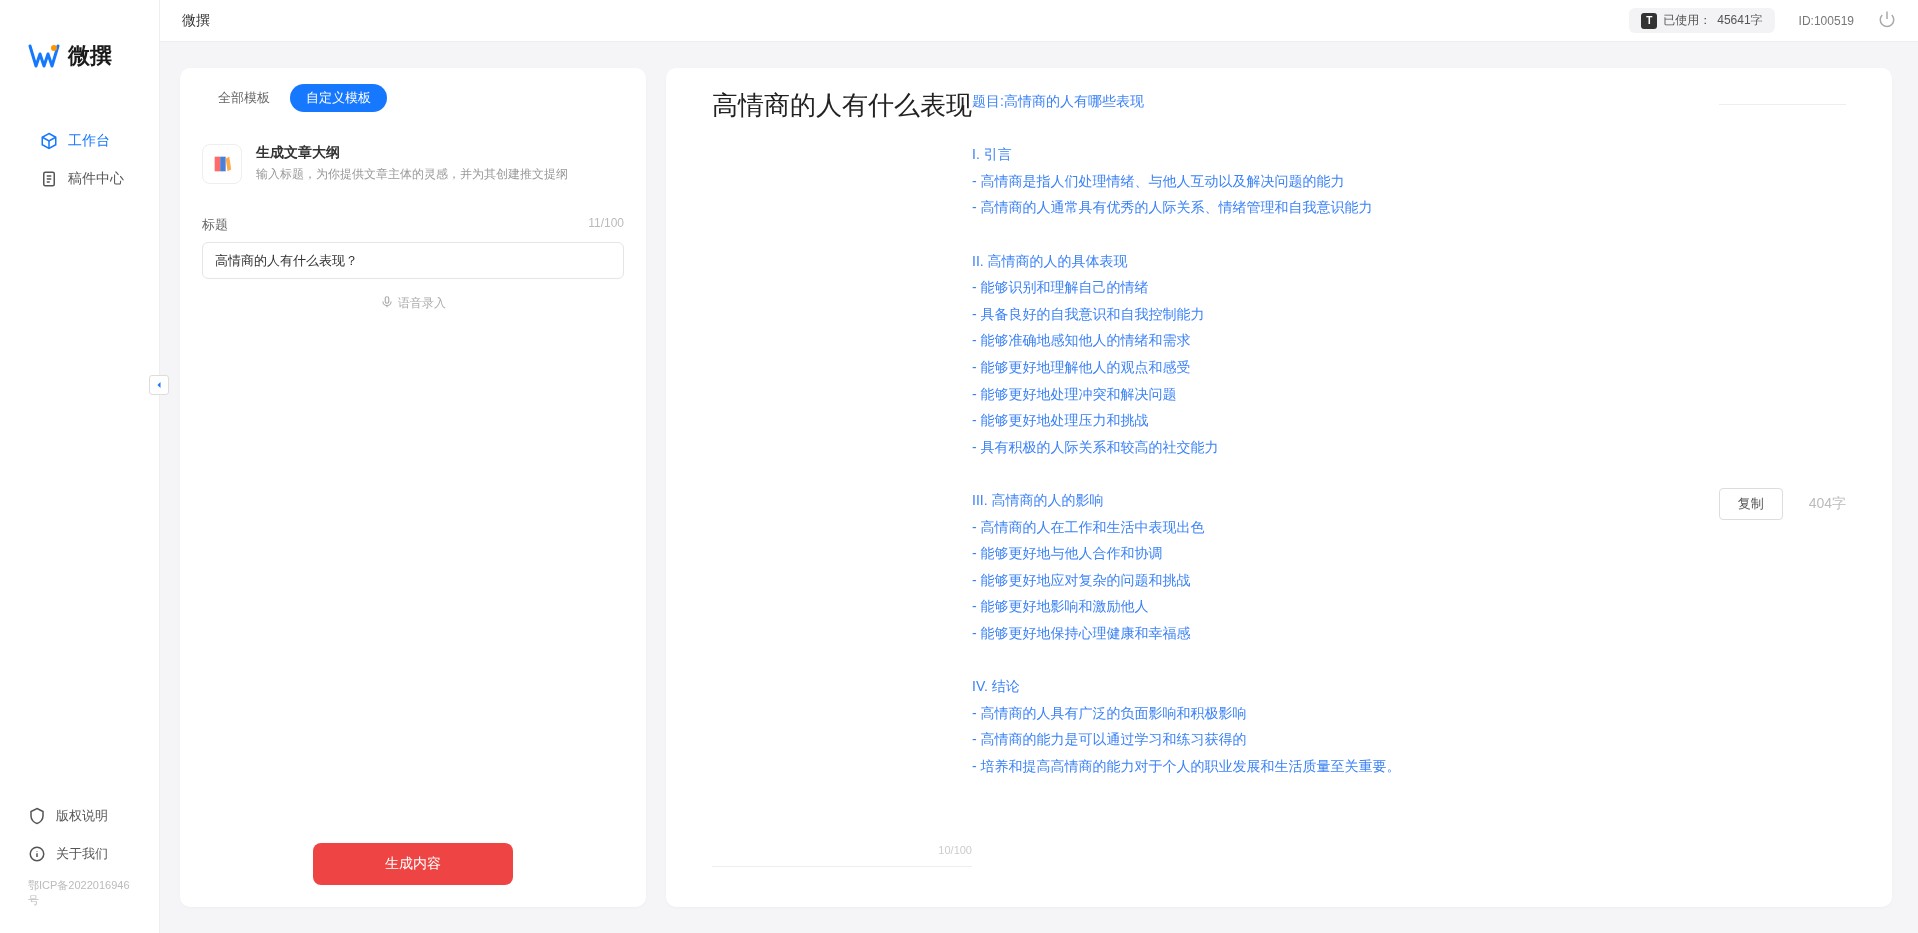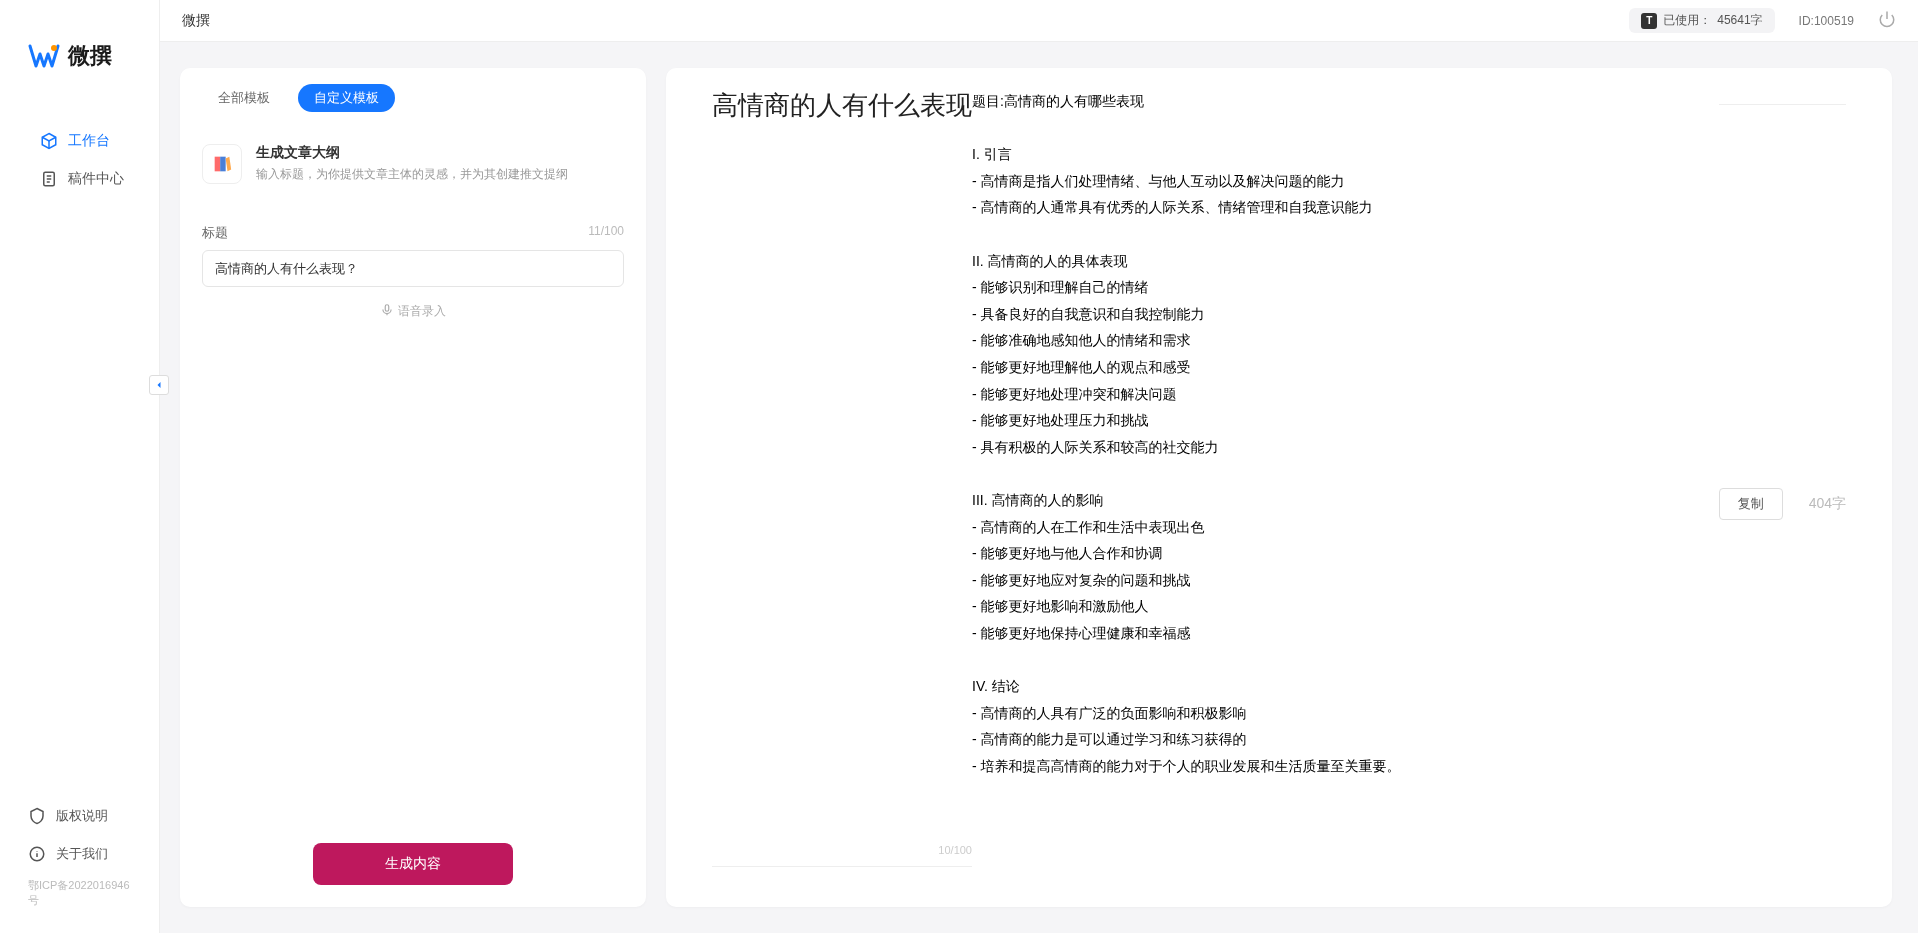--- a/index.html
+++ b/index.html
@@ -156,21 +156,21 @@
       width: 466px;
       background: #fff;
       border-radius: 10px;
       padding: 16px 22px;
       display: flex;
       flex-direction: column;
       box-shadow: 0 1px 3px rgba(0,0,0,0.03);
     }
     .tabs {
       display: flex;
-      gap: 12px;
+      gap: 4px;
       margin-bottom: 20px;
     }
     .tab {
       padding: 5px 16px;
       border-radius: 14px;
       font-size: 13px;
       cursor: pointer;
       background: transparent;
       color: #666;
       border: none;
@@ -200,21 +200,21 @@
       font-size: 14px;
       font-weight: 600;
       color: #333;
       margin-bottom: 4px;
     }
     .template-desc {
       font-size: 12px;
       color: #999;
     }
     .form-section {
-      margin-top: 28px;
+      margin-top: 20px;
     }
     .field-label-row {
       display: flex;
       justify-content: space-between;
       margin-bottom: 8px;
     }
     .field-label {
       font-size: 13px;
       color: #666;
     }
@@ -237,21 +237,21 @@
       font-size: 12px;
       color: #aaa;
       cursor: pointer;
       display: flex;
       justify-content: center;
       align-items: center;
       gap: 4px;
     }
     .generate-button {
       margin-top: auto;
-      background: #be185d;
+      background: #ef4444;
       color: #fff;
       border: none;
       border-radius: 8px;
       padding: 12px;
       font-size: 14px;
       cursor: pointer;
       width: 200px;
       align-self: center;
       margin-bottom: 6px;
     }
@@ -279,21 +279,21 @@
       position: absolute;
       right: 0;
       bottom: 10px;
       font-size: 11px;
       color: #ccc;
     }
     .output-content {
       flex: 1;
       font-size: 14px;
       line-height: 1.9;
-      color: #000000;
+      color: #3b82f6;
       white-space: pre-wrap;
       overflow-y: auto;
     }
     .output-footer {
       border-top: 1px solid #eee;
       padding-top: 16px;
       margin-top: 16px;
       display: flex;
       justify-content: flex-end;
       align-items: center;

